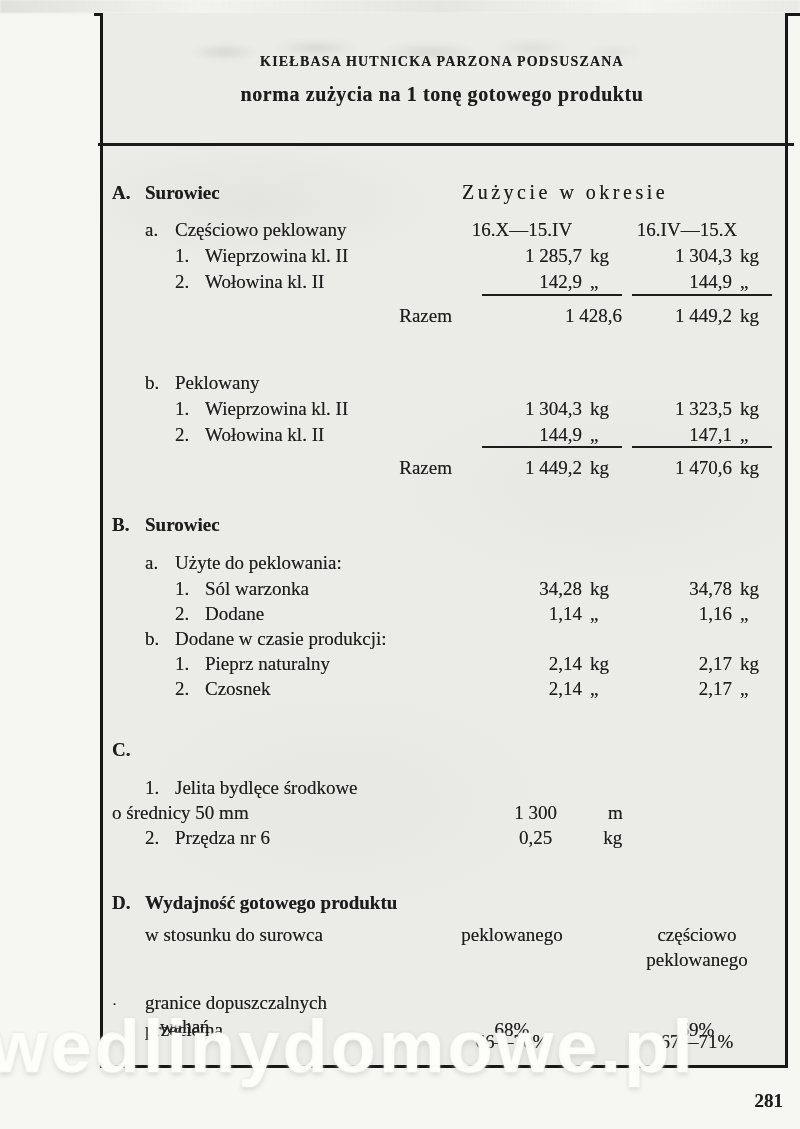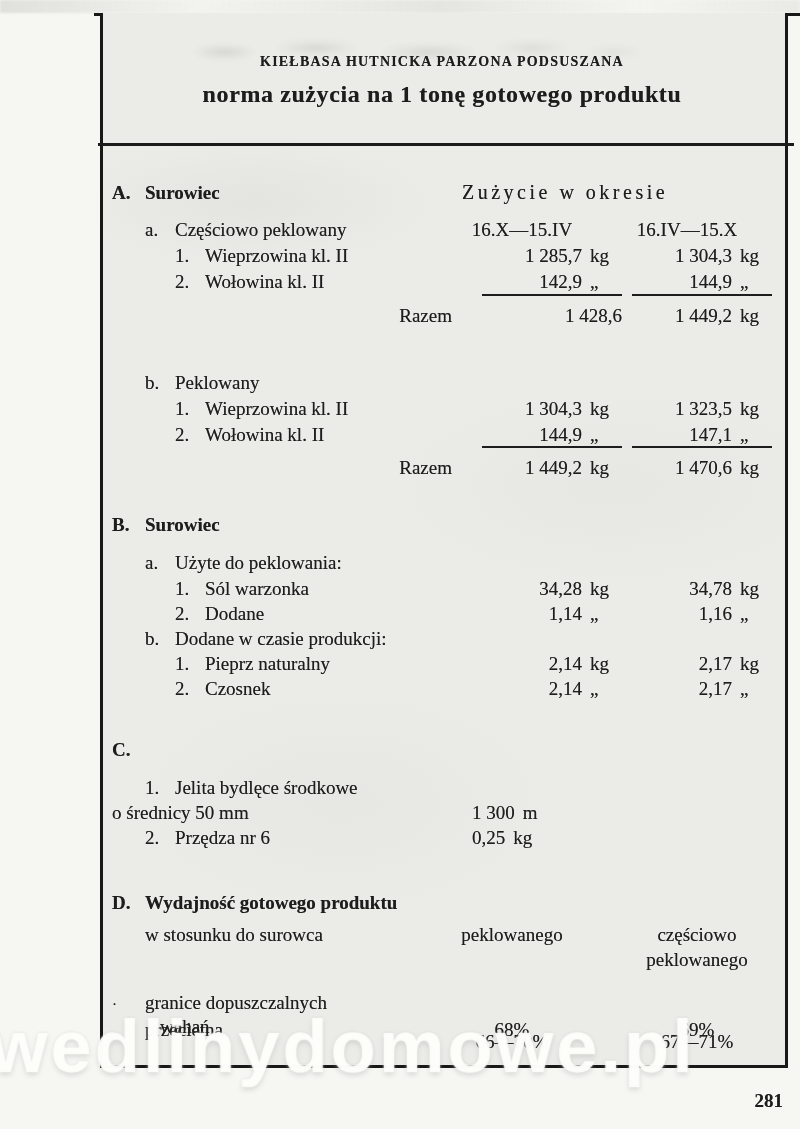--- a/index.html
+++ b/index.html
@@ -30,38 +30,38 @@
       radial-gradient(ellipse 70px 11px at 52% 55%, rgba(118,118,112,.26), transparent 70%),
       radial-gradient(ellipse 55px 9px at 72% 45%, rgba(125,125,118,.22), transparent 70%),
       radial-gradient(ellipse 40px 8px at 88% 55%, rgba(130,130,124,.18), transparent 70%);}
   .sep{position:absolute;top:130px;left:-5px;right:-9px;height:3px;background:#1b1b1b;}
 
   .row{position:absolute;left:0;right:0;display:flex;align-items:baseline;
        padding:0 13px 0 9px;font-size:19px;line-height:25px;
        text-shadow:0 0 .5px rgba(20,20,20,.55);}
   .bold{font-weight:bold;}
   .title1{top:36px;justify-content:center;font-size:14px;letter-spacing:1.2px;font-weight:bold;}
-  .title2{top:69px;justify-content:center;font-size:24px;letter-spacing:.6px;font-weight:bold;}
+  .title2{top:69px;justify-content:center;font-size:20px;letter-spacing:.6px;font-weight:bold;}
 
   .lbl{flex:1;display:flex;align-items:baseline;min-width:0;}
   .ind0{width:33px;flex:none;}
   .ind1{width:30px;flex:none;}
   .pad1{width:33px;flex:none;}
   .pad2{width:63px;flex:none;}
   .col{width:160px;flex:none;display:flex;justify-content:flex-end;align-items:baseline;}
   .col2{width:150px;flex:none;display:flex;justify-content:flex-end;align-items:baseline;}
   .num{text-align:right;}
   .u{width:32px;margin-left:8px;flex:none;text-align:left;}
   .u:empty{width:0;margin-left:0;}
   .datecell{justify-content:center;padding-right:10px;}
   .usage{width:310px;flex:none;text-align:left;letter-spacing:3.5px;font-size:20px;}
   .razemlbl{flex:1;display:flex;justify-content:flex-end;padding-right:10px;}
   .sumwrap{border-top:2.5px solid #1d1d1d;padding-top:7px;min-width:140px;
            display:flex;justify-content:flex-end;align-items:baseline;}
-  .cval{margin-left:auto;width:210px;margin-right:90px;display:flex;justify-content:flex-start;align-items:baseline;flex:none;}
+  .cval{margin-left:auto;width:210px;margin-right:90px;display:flex;justify-content:center;align-items:baseline;flex:none;gap:43px;}
   .dcol1{width:160px;flex:none;text-align:center;padding-right:30px;}
   .dcol2{width:150px;flex:none;text-align:center;}
   .twolines{line-height:25px;}
   .lowval{padding-top:15px;}
   .bullet{width:15px;flex:none;font-size:15px;}
   .wahind{width:48px;flex:none;}
 
   .r-secA{top:167px;}  .r-subAa{top:204px;} .r-aI1{top:230px;} .r-aI2{top:256px;} .r-aTot{top:281px;}
   .r-subAb{top:357px;} .r-bI1{top:383px;}  .r-bI2{top:409px;} .r-bTot{top:433px;}
   .r-secB{top:499px;}  .r-subBa{top:537px;}.r-BaI1{top:563px;}.r-BaI2{top:588px;}

